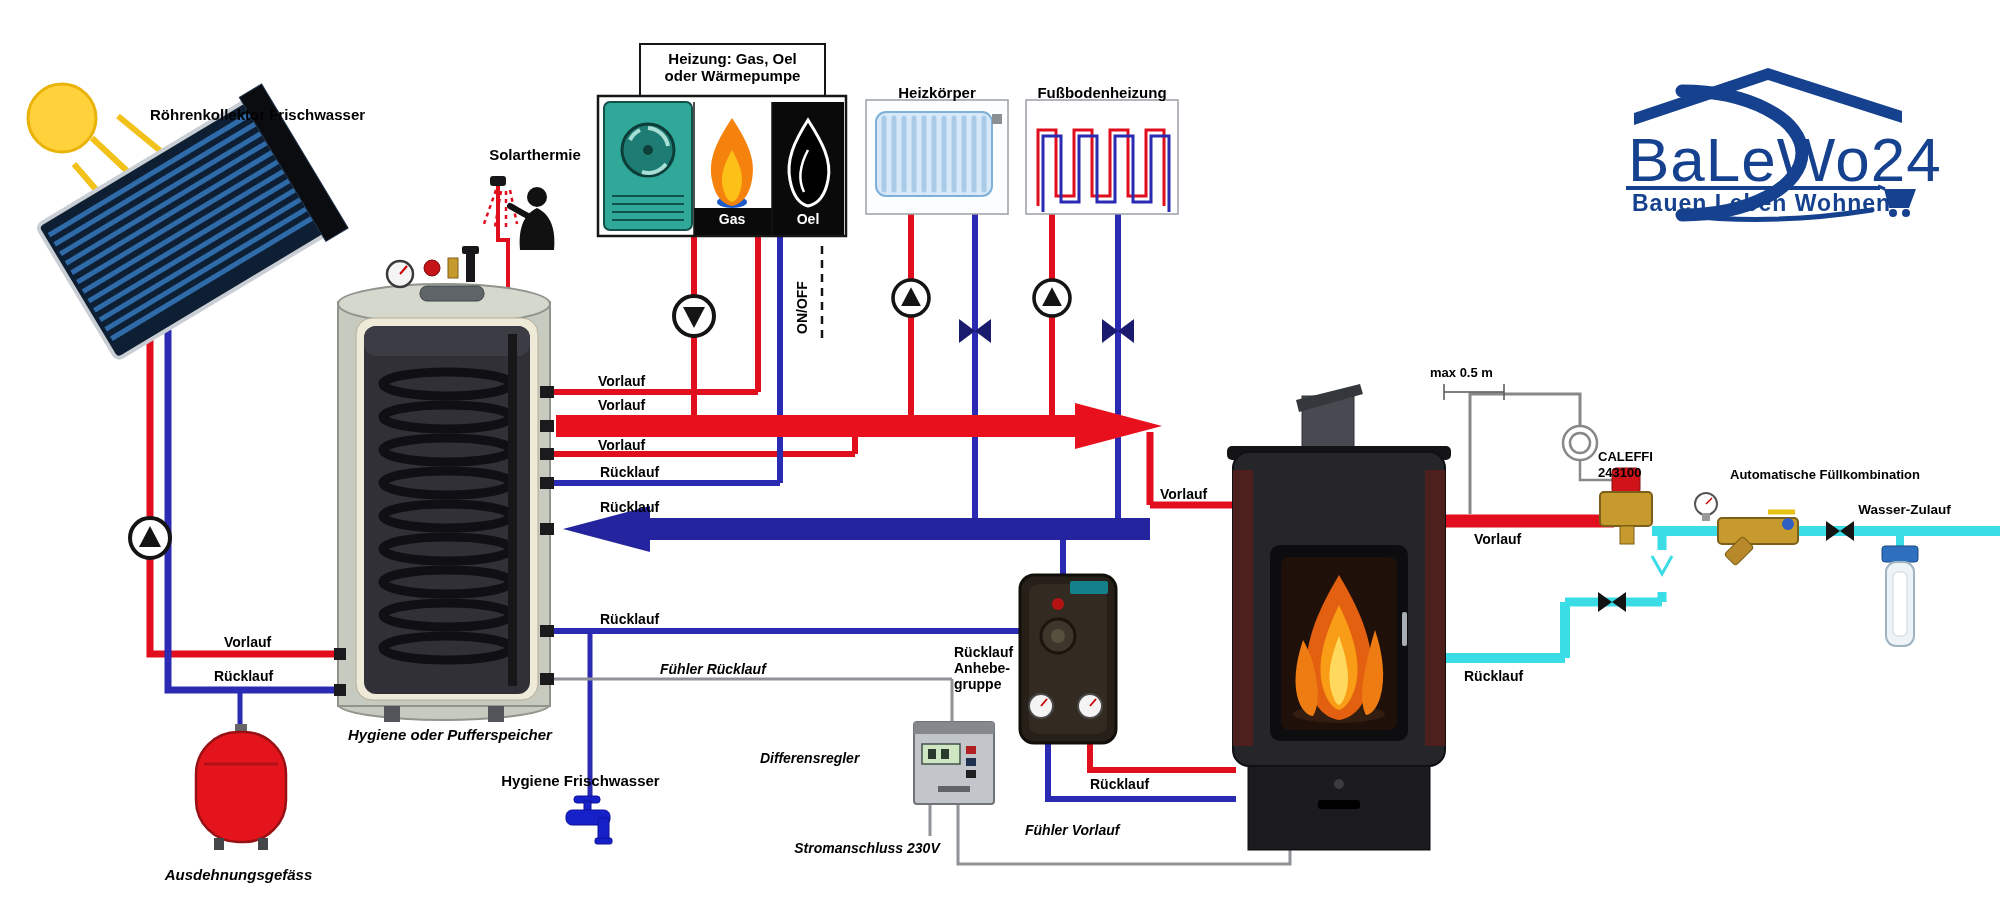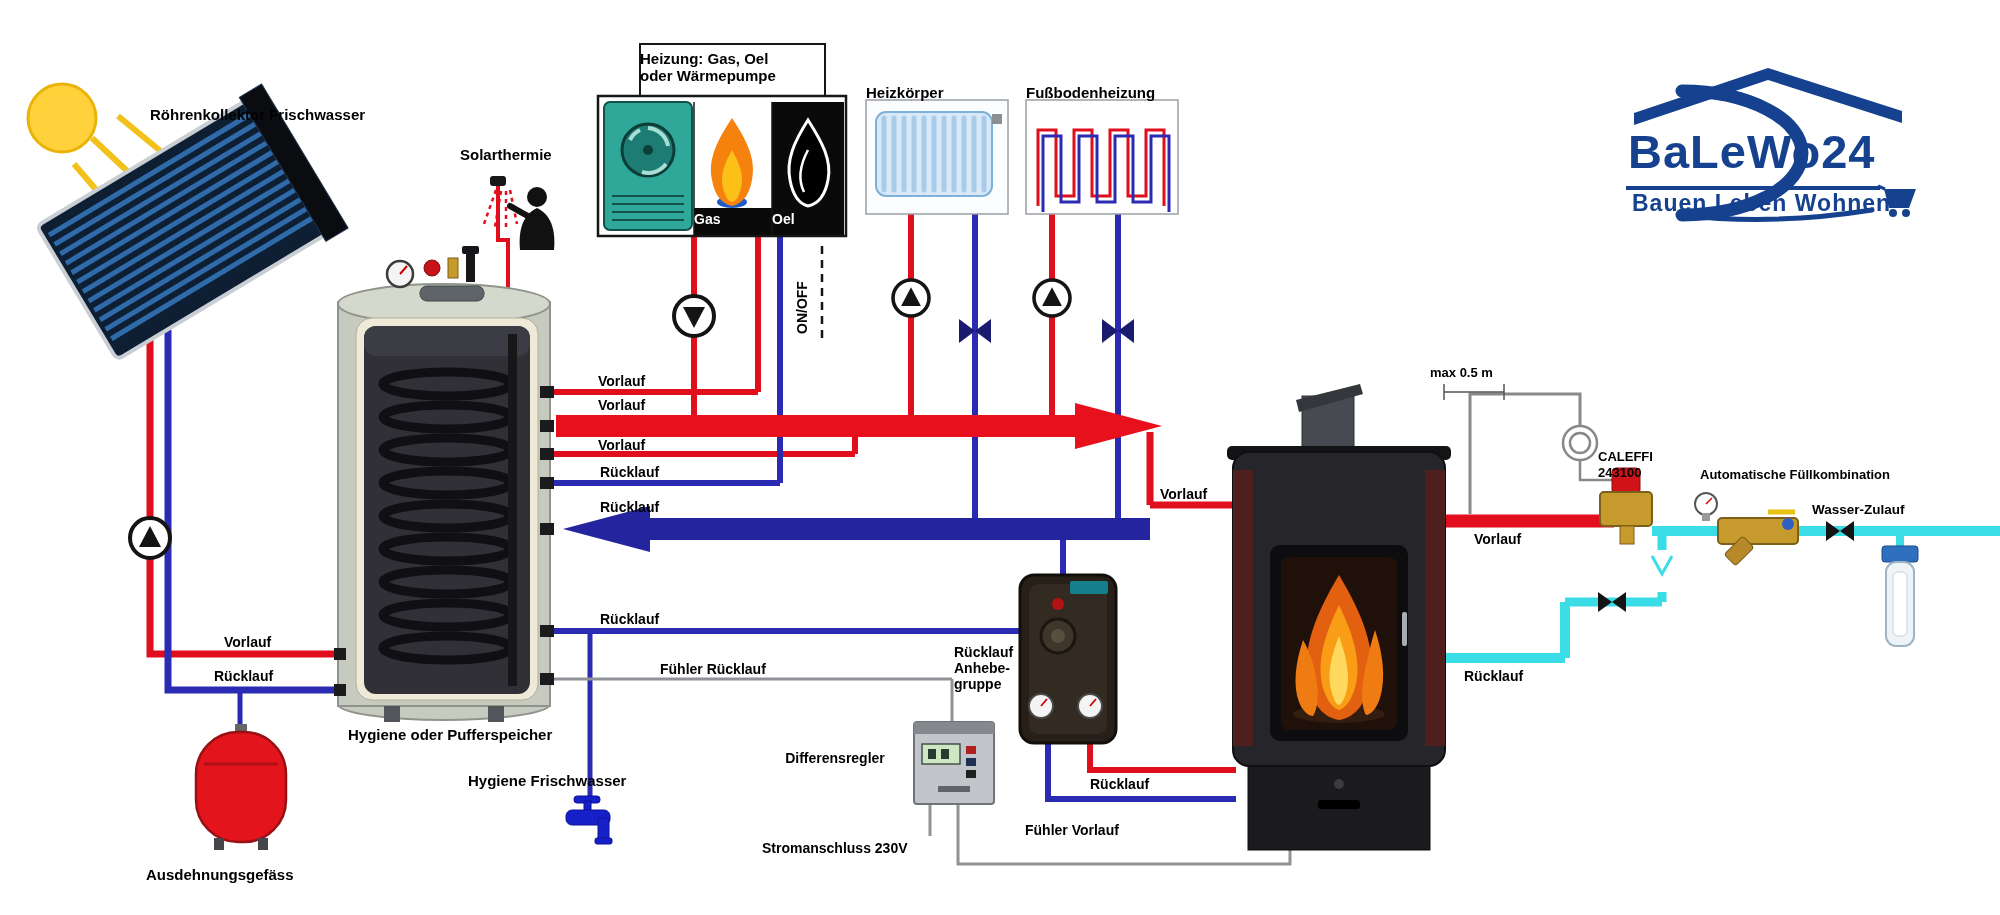--- a/index.html
+++ b/index.html
@@ -1,29 +1,29 @@
 <!DOCTYPE html>
 <html><head>
 <meta charset="utf-8">
 <style>
   html,body{margin:0;padding:0;background:#fff}
   #stage{position:relative;width:2000px;height:915px;background:#ffffff;
          font-family:"Liberation Sans",sans-serif;overflow:hidden}
   #stage svg{position:absolute;left:0;top:0}
   .lbl{position:absolute;font-weight:bold;font-size:14px;color:#000;
        white-space:nowrap;line-height:1.15;z-index:5}
-  .c{text-align:left}
-  .r{text-align:center}
-  .i{}
+  .c{text-align:center}
+  .r{text-align:left}
+  .i{font-style:italic}
   .w{color:#fff}
   .f15{font-size:15px}
   .f13{font-size:13px;font-weight:bold}
   .f135{font-size:13.5px}
   .vert{writing-mode:vertical-rl;transform:rotate(180deg)}
-  .logo-name{position:absolute;font-size:47px;font-weight:bold;color:#15418e;
+  .logo-name{position:absolute;font-size:62px;font-weight:normal;color:#15418e;
              letter-spacing:1px;z-index:5}
   .logo-tag{position:absolute;font-size:23px;font-weight:bold;color:#15418e;
             letter-spacing:1px;z-index:5}
 </style>
 </head>
 <body>
 
 <div id="stage">
 
 <svg width="2000" height="915" viewBox="0 0 2000 915">

